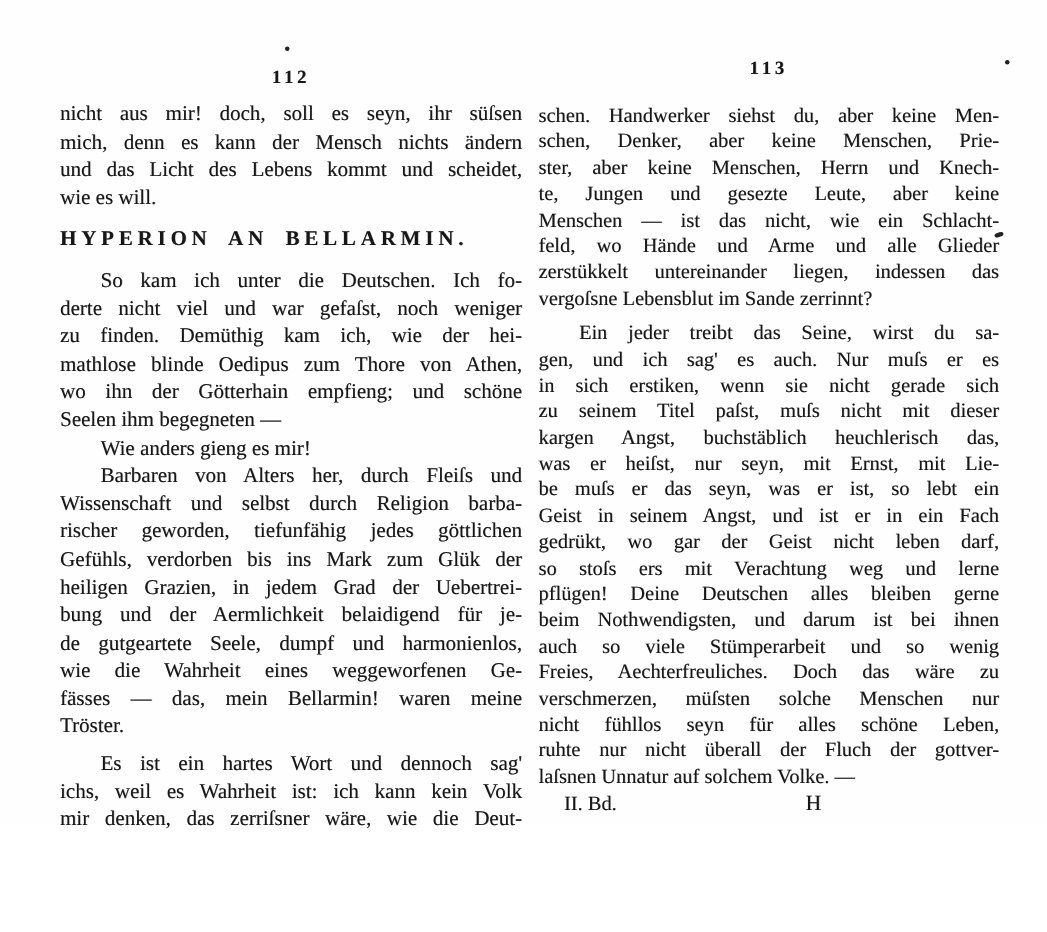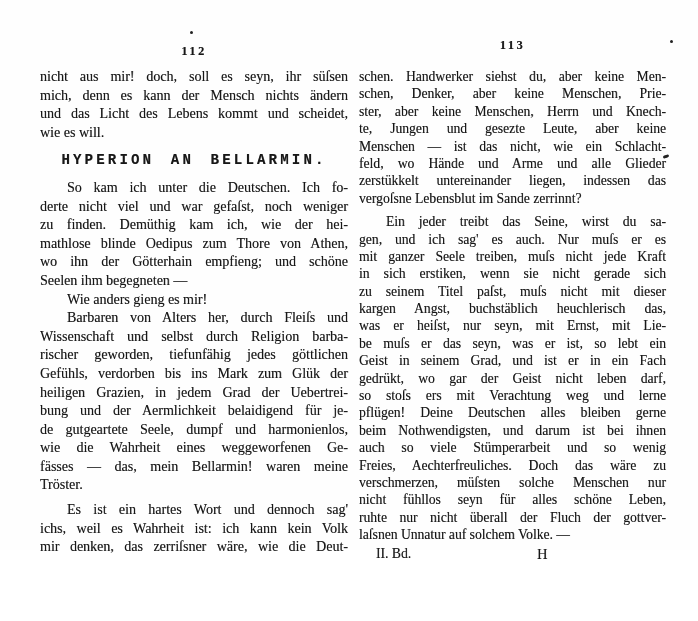--- a/index.html
+++ b/index.html
@@ -49,27 +49,26 @@
   .s-j  { text-align: justify; text-align-last: justify; }
   .s-ji { text-align: justify; text-align-last: justify; text-indent: 27px; }
   .s-l  { text-align: left; }
   .s-li { text-align: left; text-indent: 27px; }
   .gap  { margin-top: 6px; }
 
   .s-h {
     height: 14px;
     line-height: 14px;
     margin: 9px 0 9px 0;
-    text-align: center;
+    text-align: left;
     font-weight: bold;
     font-size: 11px;
     letter-spacing: 3.2px;
     word-spacing: 5px;
     text-indent: 0;
-    font-family: Liberation Mono, monospace;
   }
 
   .page-footer {
     position: relative;
     height: 16px;
     margin-top: 2px;
     font-size: 13.6px;
   }
   .footer-volume    { position: absolute; left: 17px;  top: 0; text-align: right; }
   .footer-signature { position: absolute; left: 178px; top: 0; font-size: 14.5px; }
@@ -125,27 +124,26 @@
         <div class="tline s-j">schen. Handwerker siehst du, aber keine Men-</div>
         <div class="tline s-j">schen, Denker, aber keine Menschen, Prie-</div>
         <div class="tline s-j">ster, aber keine Menschen, Herrn und Knech-</div>
         <div class="tline s-j">te, Jungen und gesezte Leute, aber keine</div>
         <div class="tline s-j">Menschen — ist das nicht, wie ein Schlacht-</div>
         <div class="tline s-j">feld, wo Hände und Arme und alle Glieder</div>
         <div class="tline s-j">zerstükkelt untereinander liegen, indessen das</div>
         <div class="tline s-l">vergoſsne Lebensblut im Sande zerrinnt?</div>
         <div class="tline s-ji gap">Ein jeder treibt das Seine, wirst du sa-</div>
         <div class="tline s-j">gen, und ich sag' es auch. Nur muſs er es</div>
-        <div class="tline s-j">mit ganzer Seele treiben, muſs nicht jede Kraft</div>
         <div class="tline s-j">in sich erstiken, wenn sie nicht gerade sich</div>
         <div class="tline s-j">zu seinem Titel paſst, muſs nicht mit dieser</div>
         <div class="tline s-j">kargen Angst, buchstäblich heuchlerisch das,</div>
         <div class="tline s-j">was er heiſst, nur seyn, mit Ernst, mit Lie-</div>
         <div class="tline s-j">be muſs er das seyn, was er ist, so lebt ein</div>
-        <div class="tline s-j">Geist in seinem Grad, und ist er in ein Fach</div>
+        <div class="tline s-j">Geist in seinem Angst, und ist er in ein Fach</div>
         <div class="tline s-j">gedrükt, wo gar der Geist nicht leben darf,</div>
         <div class="tline s-j">so stoſs ers mit Verachtung weg und lerne</div>
         <div class="tline s-j">pflügen! Deine Deutschen alles bleiben gerne</div>
         <div class="tline s-j">beim Nothwendigsten, und darum ist bei ihnen</div>
         <div class="tline s-j">auch so viele Stümperarbeit und so wenig</div>
         <div class="tline s-j">Freies, Aechterfreuliches. Doch das wäre zu</div>
         <div class="tline s-j">verschmerzen, müſsten solche Menschen nur</div>
         <div class="tline s-j">nicht fühllos seyn für alles schöne Leben,</div>
         <div class="tline s-j">ruhte nur nicht überall der Fluch der gottver-</div>
         <div class="tline s-l">laſsnen Unnatur auf solchem Volke. —</div>

